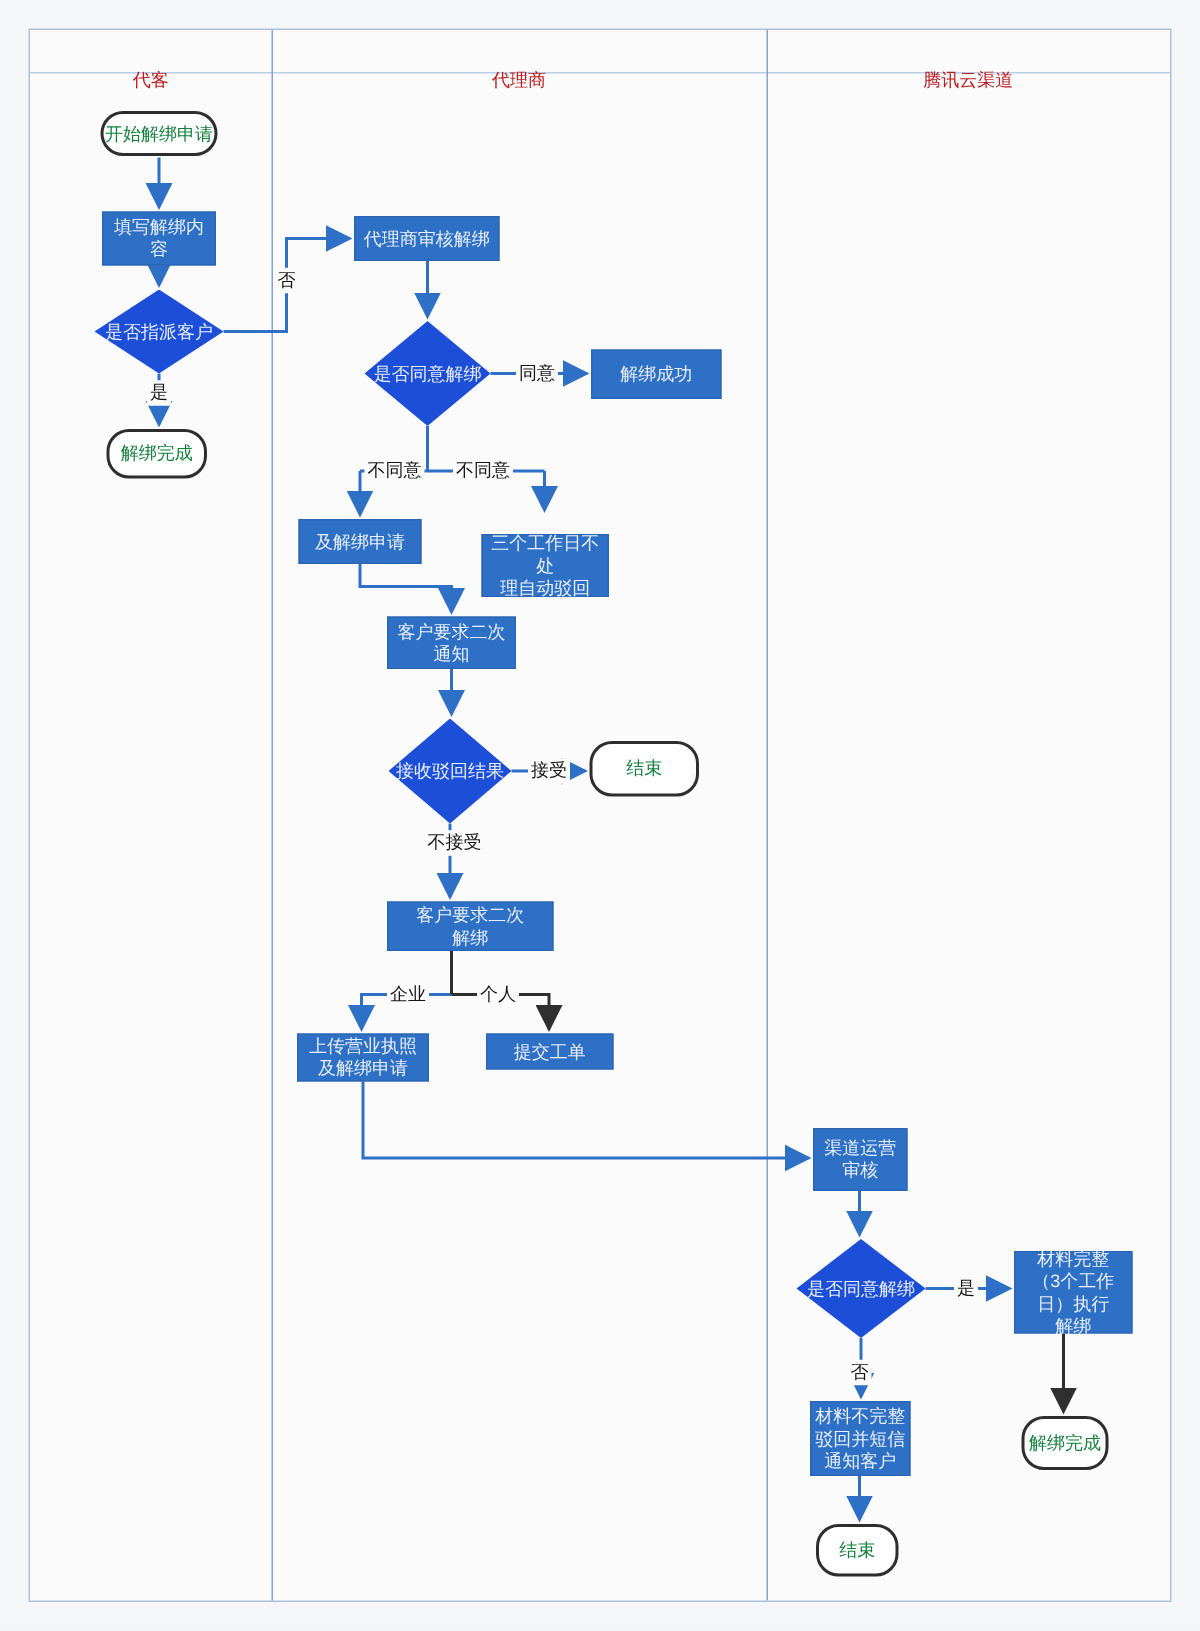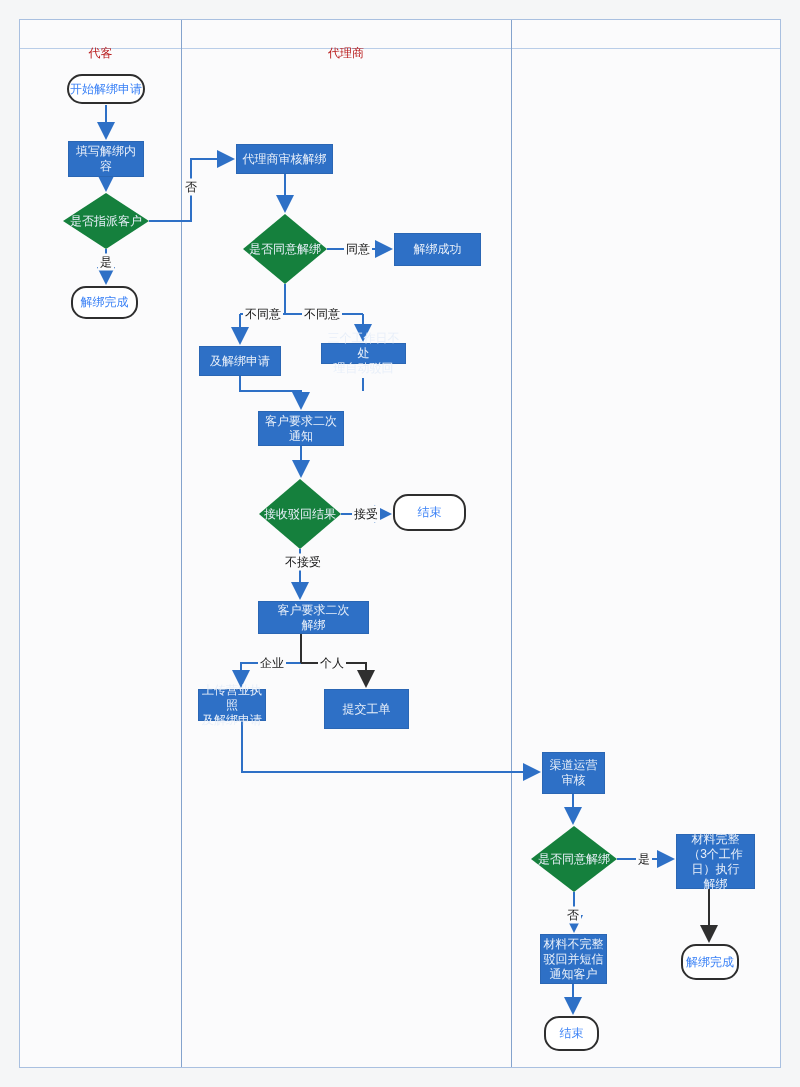--- a/index.html
+++ b/index.html
@@ -30,43 +30,44 @@
   .connector-layer{position:absolute;left:0;top:0;z-index:1;}
   .node{
     position:absolute;display:flex;align-items:center;justify-content:center;
     text-align:center;font-size:12px;line-height:15px;
     white-space:pre-line;box-sizing:border-box;z-index:2;
   }
   .proc{
     background:#2e70c6;color:#e8eff9;border:1px solid #2a66b4;
   }
   .diamond{
-    background:#15803d;color:#e8eff9;
+    background:#1d4ed8;color:#e8eff9;
     clip-path:polygon(50% 0,100% 50%,50% 100%,0 50%);
   }
   .term{
-    background:#ffffff;color:#3b82f6;border:2px solid #2e2e2e;
+    background:#ffffff;color:#15803d;border:2px solid #2e2e2e;
     border-radius:15px;font-weight:500;
   }
   .elabel{
     position:absolute;transform:translate(-50%,-50%);
     background:#fbfbfc;padding:0 2px;font-size:12px;color:#161616;
     z-index:3;white-space:nowrap;
   }
 </style>
 </head>
 <body>
 
 <div class="diagram">
 
   <div class="header-line"></div>
   <div class="lane-divider" style="left:161px"></div>
   <div class="lane-divider" style="left:491px"></div>
   <div class="lane-title" style="left:0;width:161px">代客</div>
   <div class="lane-title" style="left:161px;width:330px">代理商</div>
+  <div class="lane-title" style="left:491px;width:269px">腾讯云渠道</div>
 
   <svg class="connector-layer" width="760" height="1047" viewBox="0 0 760 1047">
     <defs>
       <marker id="arrow-blue" markerWidth="9" markerHeight="9" refX="8" refY="4.5" orient="auto">
         <path d="M0,0 L9,4.5 L0,9 Z" fill="#2e70c6"></path>
       </marker>
       <marker id="arrow-black" markerWidth="9" markerHeight="9" refX="8" refY="4.5" orient="auto">
         <path d="M0,0 L9,4.5 L0,9 Z" fill="#2f2f2f"></path>
       </marker>
     </defs>
@@ -103,31 +104,31 @@
   <div class="node term" style="left:47px;top:54px;width:78px;height:30px">开始解绑申请</div>
   <div class="node proc" style="left:48px;top:121px;width:76px;height:36px">填写解绑内
 容</div>
   <div class="node diamond" style="left:43px;top:173px;width:86px;height:56px">是否指派客户</div>
   <div class="node term" style="left:51px;top:266px;width:67px;height:33px">解绑完成</div>
 
   <div class="node proc" style="left:216px;top:124px;width:97px;height:30px">代理商审核解绑</div>
   <div class="node diamond" style="left:223px;top:194px;width:84px;height:70px">是否同意解绑</div>
   <div class="node proc" style="left:374px;top:213px;width:87px;height:33px">解绑成功</div>
   <div class="node proc" style="left:179px;top:326px;width:82px;height:30px">及解绑申请</div>
-  <div class="node proc" style="left:301px;top:323px;width:85px;height:21px">三个工作日不处
+  <div class="node proc" style="left:301px;top:336px;width:85px;height:42px">三个工作日不处
 理自动驳回</div>
   <div class="node proc" style="left:238px;top:391px;width:86px;height:35px">客户要求二次
 通知</div>
   <div class="node diamond" style="left:239px;top:459px;width:82px;height:70px">接收驳回结果</div>
   <div class="node term" style="left:373px;top:474px;width:73px;height:37px">结束</div>
   <div class="node proc" style="left:238px;top:581px;width:111px;height:33px">客户要求二次
 解绑</div>
-  <div class="node proc" style="left:178px;top:669px;width:68px;height:32px">上传营业执照
+  <div class="node proc" style="left:178px;top:669px;width:88px;height:32px">上传营业执照
 及解绑申请</div>
-  <div class="node proc" style="left:304px;top:669px;width:85px;height:40px">提交工单</div>
+  <div class="node proc" style="left:304px;top:669px;width:85px;height:24px">提交工单</div>
 
   <div class="node proc" style="left:522px;top:732px;width:63px;height:42px">渠道运营
 审核</div>
   <div class="node diamond" style="left:511px;top:806px;width:86px;height:66px">是否同意解绑</div>
   <div class="node proc" style="left:656px;top:814px;width:79px;height:55px">材料完整
 （3个工作
 日）执行
 解绑</div>
   <div class="node proc" style="left:520px;top:914px;width:67px;height:50px">材料不完整
 驳回并短信

